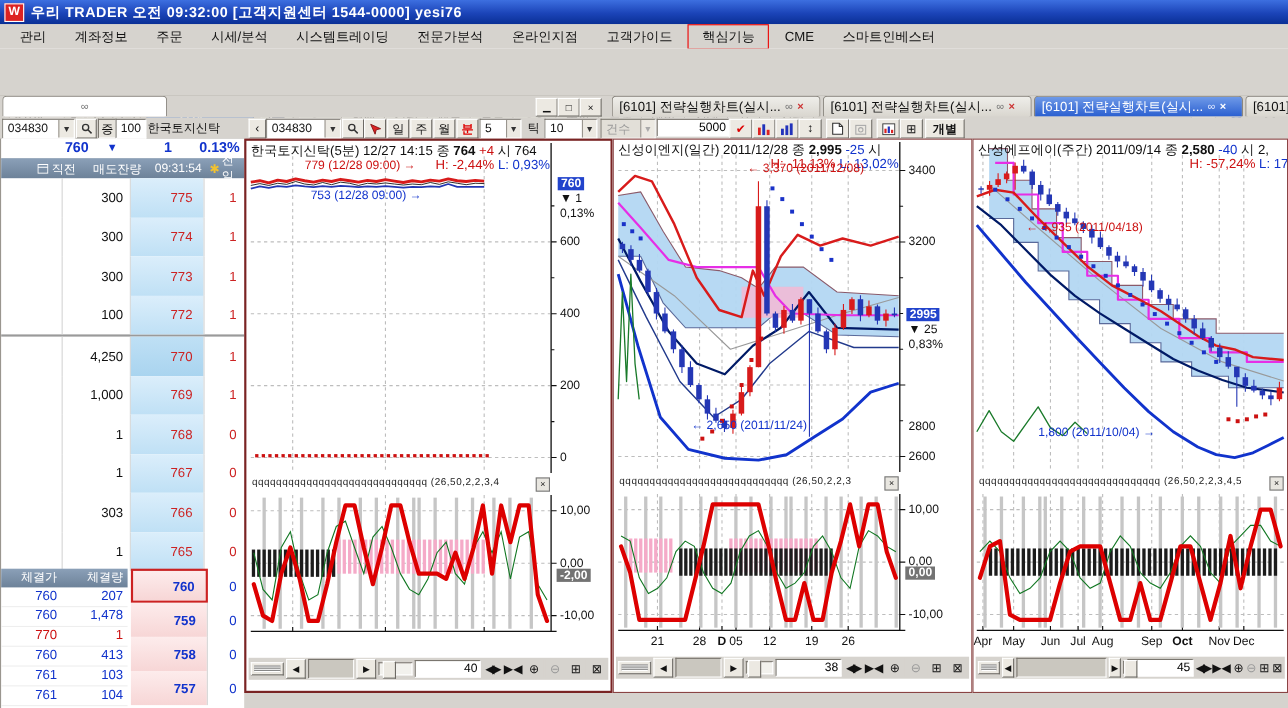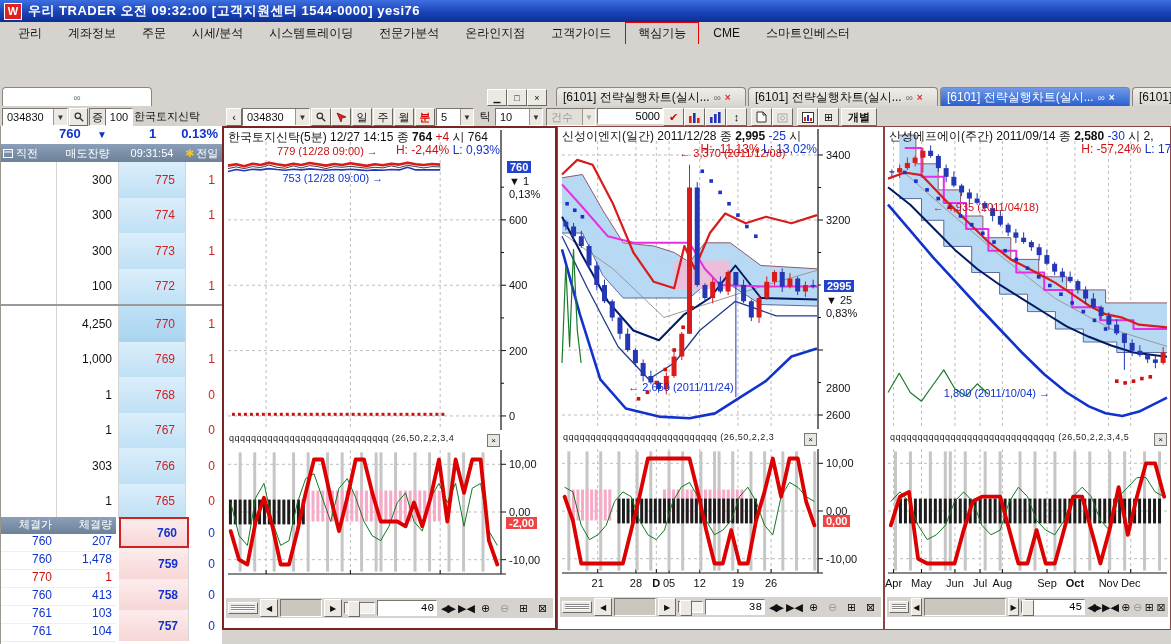--- a/index.html
+++ b/index.html
@@ -81,37 +81,37 @@
   .cp1{left:222px;width:335px;border:2px solid #7a2424;}
   .cp2{left:557px;width:327px;border:1px solid #8a4444;}
   .cp3{left:884px;width:287px;border:1px solid #8a4444;}
   .ctitle{position:absolute;left:4px;top:1px;white-space:nowrap;font-size:12px;z-index:5;}
   .chl{position:absolute;top:15px;white-space:nowrap;font-size:12px;text-align:right;z-index:5;}
   .up{color:#cc1111;} .dn{color:#1133cc;}
   .grid{stroke:#bdbdbd;stroke-dasharray:3 3;stroke-width:1;fill:none;}
   .axis-label{position:absolute;font-size:11px;color:#111;z-index:4;white-space:nowrap;}
   .badge{position:absolute;font-size:11px;font-weight:bold;color:#fff;background:#2244cc;
     padding:0 3px;z-index:6;white-space:nowrap;}
-  .badge.red{background:#ef4444;}
+  .badge.red{background:#737373;}
   .ann{position:absolute;font-size:11px;z-index:5;white-space:nowrap;}
   .osclabel{position:absolute;top:305px;left:5px;font-size:9px;letter-spacing:.5px;color:#222;z-index:5;white-space:nowrap;}
   .oscclose{position:absolute;top:306px;width:11px;height:11px;border:1px solid #777;background:#e8e6e0;
     font-size:8px;display:flex;align-items:center;justify-content:center;z-index:6;}
   .xaxis{position:absolute;top:449px;left:0;right:0;height:18px;z-index:4;}
   .xt{position:absolute;top:1px;width:40px;margin-left:-20px;text-align:center;font-size:11px;}
   .xt.bold{font-weight:bold;}
   .scrollrow{position:absolute;top:470px;left:2px;right:2px;height:20px;background:#d6d3ce;
     display:flex;align-items:center;gap:2px;padding:1px 2px;box-sizing:border-box;z-index:5;}
   .sr-handle{width:30px;height:12px;display:flex;flex-direction:column;justify-content:space-between;padding:2px 2px;box-sizing:border-box;}
   .sr-handle i{display:block;height:1px;background:#888;border-bottom:1px solid #fff;}
   .sr-btn{width:16px;height:16px;font-size:8px;display:flex;align-items:center;justify-content:center;}
   .sr-track{height:16px;background:#cac7bf;flex:0 0 auto;}
   .sr-slider{position:relative;height:10px;flex:1;background:#f2f1ed;}
   .sr-thumb{position:absolute;top:-2px;width:10px;height:14px;}
-  .sr-input{width:54px;height:14px;font-size:11px;text-align:right;padding:0 2px;font-family:Liberation Mono, monospace;}
+  .sr-input{width:54px;height:14px;font-size:11px;text-align:right;padding:0 2px;font-family:Liberation Sans, sans-serif;}
   .scrollicon{width:17px;height:16px;font-size:11px;display:flex;align-items:center;justify-content:center;background:#d6d3ce;}
   .scrollicon.dim{color:#999;}
   .gray-strip{position:absolute;left:222px;top:630px;width:949px;height:14px;background:#d6d3ce;}
 </style>
 </head>
 <body>
 
 <div id="app">
 
   <div class="titlebar">
@@ -355,21 +355,21 @@
   </div>
 
   <div class="orderbook">
     <div class="ob-top">
       <span style="position:absolute;left:58px;">760</span>
       <span style="position:absolute;left:96px;font-size:10px;top:3px;">▼</span>
       <span style="position:absolute;left:148px;">1</span>
       <span style="position:absolute;right:5px;text-align:center;">0.13%</span>
     </div>
     <div class="ob-cols">
-      <span style="width:55px;display:flex;align-items:center;gap:3px;padding-left:2px;box-sizing:border-box;">
+      <span style="width:55px;display:flex;align-items:center;gap:3px;padding-left:2px;box-sizing:border-box;margin-left:31px;">
         <svg width="10" height="9" viewBox="0 0 10 9">
             <rect x="0.5" y="0.5" width="9" height="8" fill="none" stroke="#fff"></rect>
             <line x1="0.5" y1="3" x2="9.5" y2="3" stroke="#fff"></line>
           </svg>
         <span>직전</span>
       </span>
       <span style="width:63px;text-align:center;">매도잔량</span>
       <span style="width:66px;text-align:center;">09:31:54</span>
       <span style="width:38px;display:flex;align-items:center;gap:2px;">
         <span style="color:#f2c230;">✱</span>
@@ -924,21 +924,21 @@
         <input class="sr-input sunken" value="38" style="">
         <div class="scrollicon " style="letter-spacing: -2px;">◀▶</div>
         <div class="scrollicon ">▶◀</div>
         <div class="scrollicon ">⊕</div>
         <div class="scrollicon dim">⊖</div>
         <div class="scrollicon ">⊞</div>
         <div class="scrollicon ">⊠</div>
       </div>
     </div>
   <div class="chart-panel cp3">
-      <div class="ctitle"><span>신성에프에이(주간) </span><span>2011/09/14 </span><span> 종 </span><span style="font-weight: bold;">2,580 </span><span class="dn">-30 </span><span> 시 </span><span>2, </span></div>
+      <div class="ctitle"><span>신성에프에이(주간) </span><span>2011/09/14 </span><span> 종 </span><span style="font-weight: bold;">2,580 </span><span class="dn">-40 </span><span> 시 </span><span>2, </span></div>
       <div class="chl" style="left: 3px; width: 300px;"><span class="up">H:  -57,24%  </span><span class="dn">L: 17,22</span></div>
       <svg width="285" height="448" style="position:absolute;left:0;top:0;">
         <line x1="8.58" y1="14" x2="8.58" y2="302" class="grid"></line>
         <line x1="8.58" y1="322" x2="8.58" y2="446" class="grid"></line>
         <line x1="36.48" y1="14" x2="36.48" y2="302" class="grid"></line>
         <line x1="36.48" y1="322" x2="36.48" y2="446" class="grid"></line>
         <line x1="69.96" y1="14" x2="69.96" y2="302" class="grid"></line>
         <line x1="69.96" y1="322" x2="69.96" y2="446" class="grid"></line>
         <line x1="95.07000000000001" y1="14" x2="95.07000000000001" y2="302" class="grid"></line>
         <line x1="95.07000000000001" y1="322" x2="95.07000000000001" y2="446" class="grid"></line>

